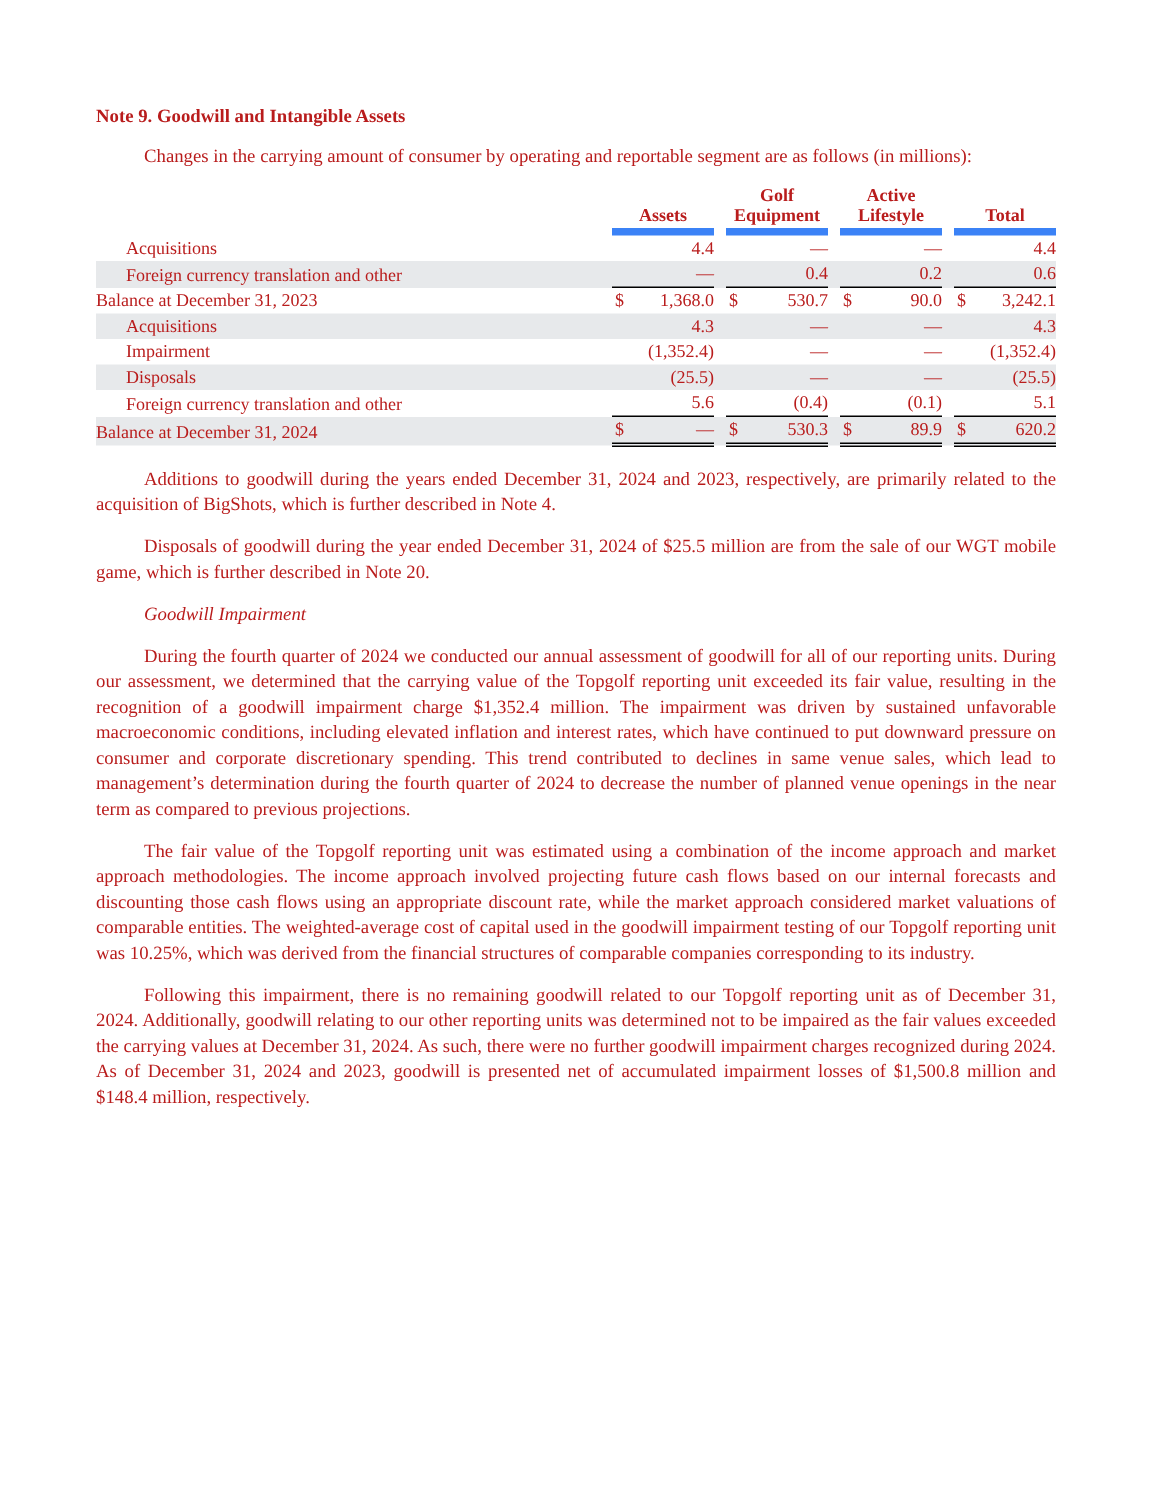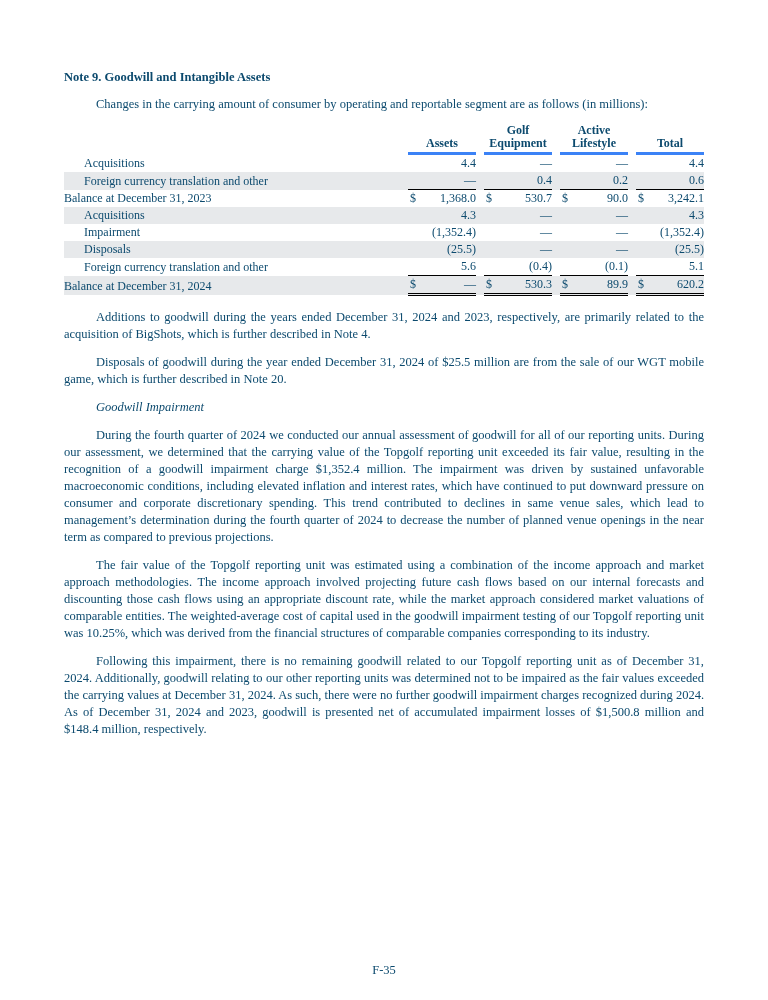--- a/index.html
+++ b/index.html
@@ -5,21 +5,21 @@
   html, body { margin: 0; padding: 0; background: #ffffff; }
   .page {
     position: relative;
     width: 768px;
     height: 1000px;
     background: #ffffff;
     box-sizing: border-box;
     padding: 70px 64px 0 64px;
     font-family: "Liberation Serif", "DejaVu Serif", serif;
     font-size: 12.5px;
-    color: #0c4a6e;
+    color: #b91c1c;
     overflow: hidden;
   }
   .note-title {
     font-size: 12.5px;
     font-weight: bold;
     margin: 0 0 11px 0;
   }
   .para {
     margin: 0 0 11px 0;
     text-indent: 32px;
@@ -41,21 +41,21 @@
   }
   table.goodwill col.c-label { width: 344px; }
   table.goodwill col.c-money { width: 68px; }
   table.goodwill col.c-sp    { width: 8px; }
   table.goodwill th {
     font-weight: bold;
     text-align: center;
     vertical-align: bottom;
     padding: 0 0 2px 0;
     line-height: 13px;
-    border-bottom: 3px solid #3b82f6;
+    border-bottom: 5px solid #3b82f6;
   }
   table.goodwill th.no-line { border-bottom: none; }
   table.goodwill td {
     padding: 2px 0;
     line-height: 13px;
     vertical-align: bottom;
   }
   td.lbl { padding-left: 2px; white-space: nowrap; }
   td.lbl.ind { padding-left: 20px; }
   td.money { text-align: right; padding-right: 3px; white-space: nowrap; }
@@ -188,15 +188,14 @@
     </tbody>
   </table>
 
   <p class="para">Additions to goodwill during the years ended December 31, 2024 and 2023, respectively, are primarily related to the acquisition of BigShots, which is further described in Note 4.</p>
   <p class="para">Disposals of goodwill during the year ended December 31, 2024 of $25.5 million are from the sale of our WGT mobile game, which is further described in Note 20.</p>
   <p class="subhead">Goodwill Impairment</p>
   <p class="para">During the fourth quarter of 2024 we conducted our annual assessment of goodwill for all of our reporting units. During our assessment, we determined that the carrying value of the Topgolf reporting unit exceeded its fair value, resulting in the recognition of a goodwill impairment charge $1,352.4 million. The impairment was driven by sustained unfavorable macroeconomic conditions, including elevated inflation and interest rates, which have continued to put downward pressure on consumer and corporate discretionary spending. This trend contributed to declines in same venue sales, which lead to management’s determination during the fourth quarter of 2024 to decrease the number of planned venue openings in the near term as compared to previous projections.</p>
   <p class="para">The fair value of the Topgolf reporting unit was estimated using a combination of the income approach and market approach methodologies. The income approach involved projecting future cash flows based on our internal forecasts and discounting those cash flows using an appropriate discount rate, while the market approach considered market valuations of comparable entities. The weighted-average cost of capital used in the goodwill impairment testing of our Topgolf reporting unit was 10.25%, which was derived from the financial structures of comparable companies corresponding to its industry.</p>
   <p class="para">Following this impairment, there is no remaining goodwill related to our Topgolf reporting unit as of December 31, 2024. Additionally, goodwill relating to our other reporting units was determined not to be impaired as the fair values exceeded the carrying values at December 31, 2024. As such, there were no further goodwill impairment charges recognized during 2024. As of December 31, 2024 and 2023, goodwill is presented net of accumulated impairment losses of $1,500.8 million and $148.4 million, respectively.</p>
 
-  <div class="page-footer">F-35</div>
 
 </div>
 
 </body></html>

